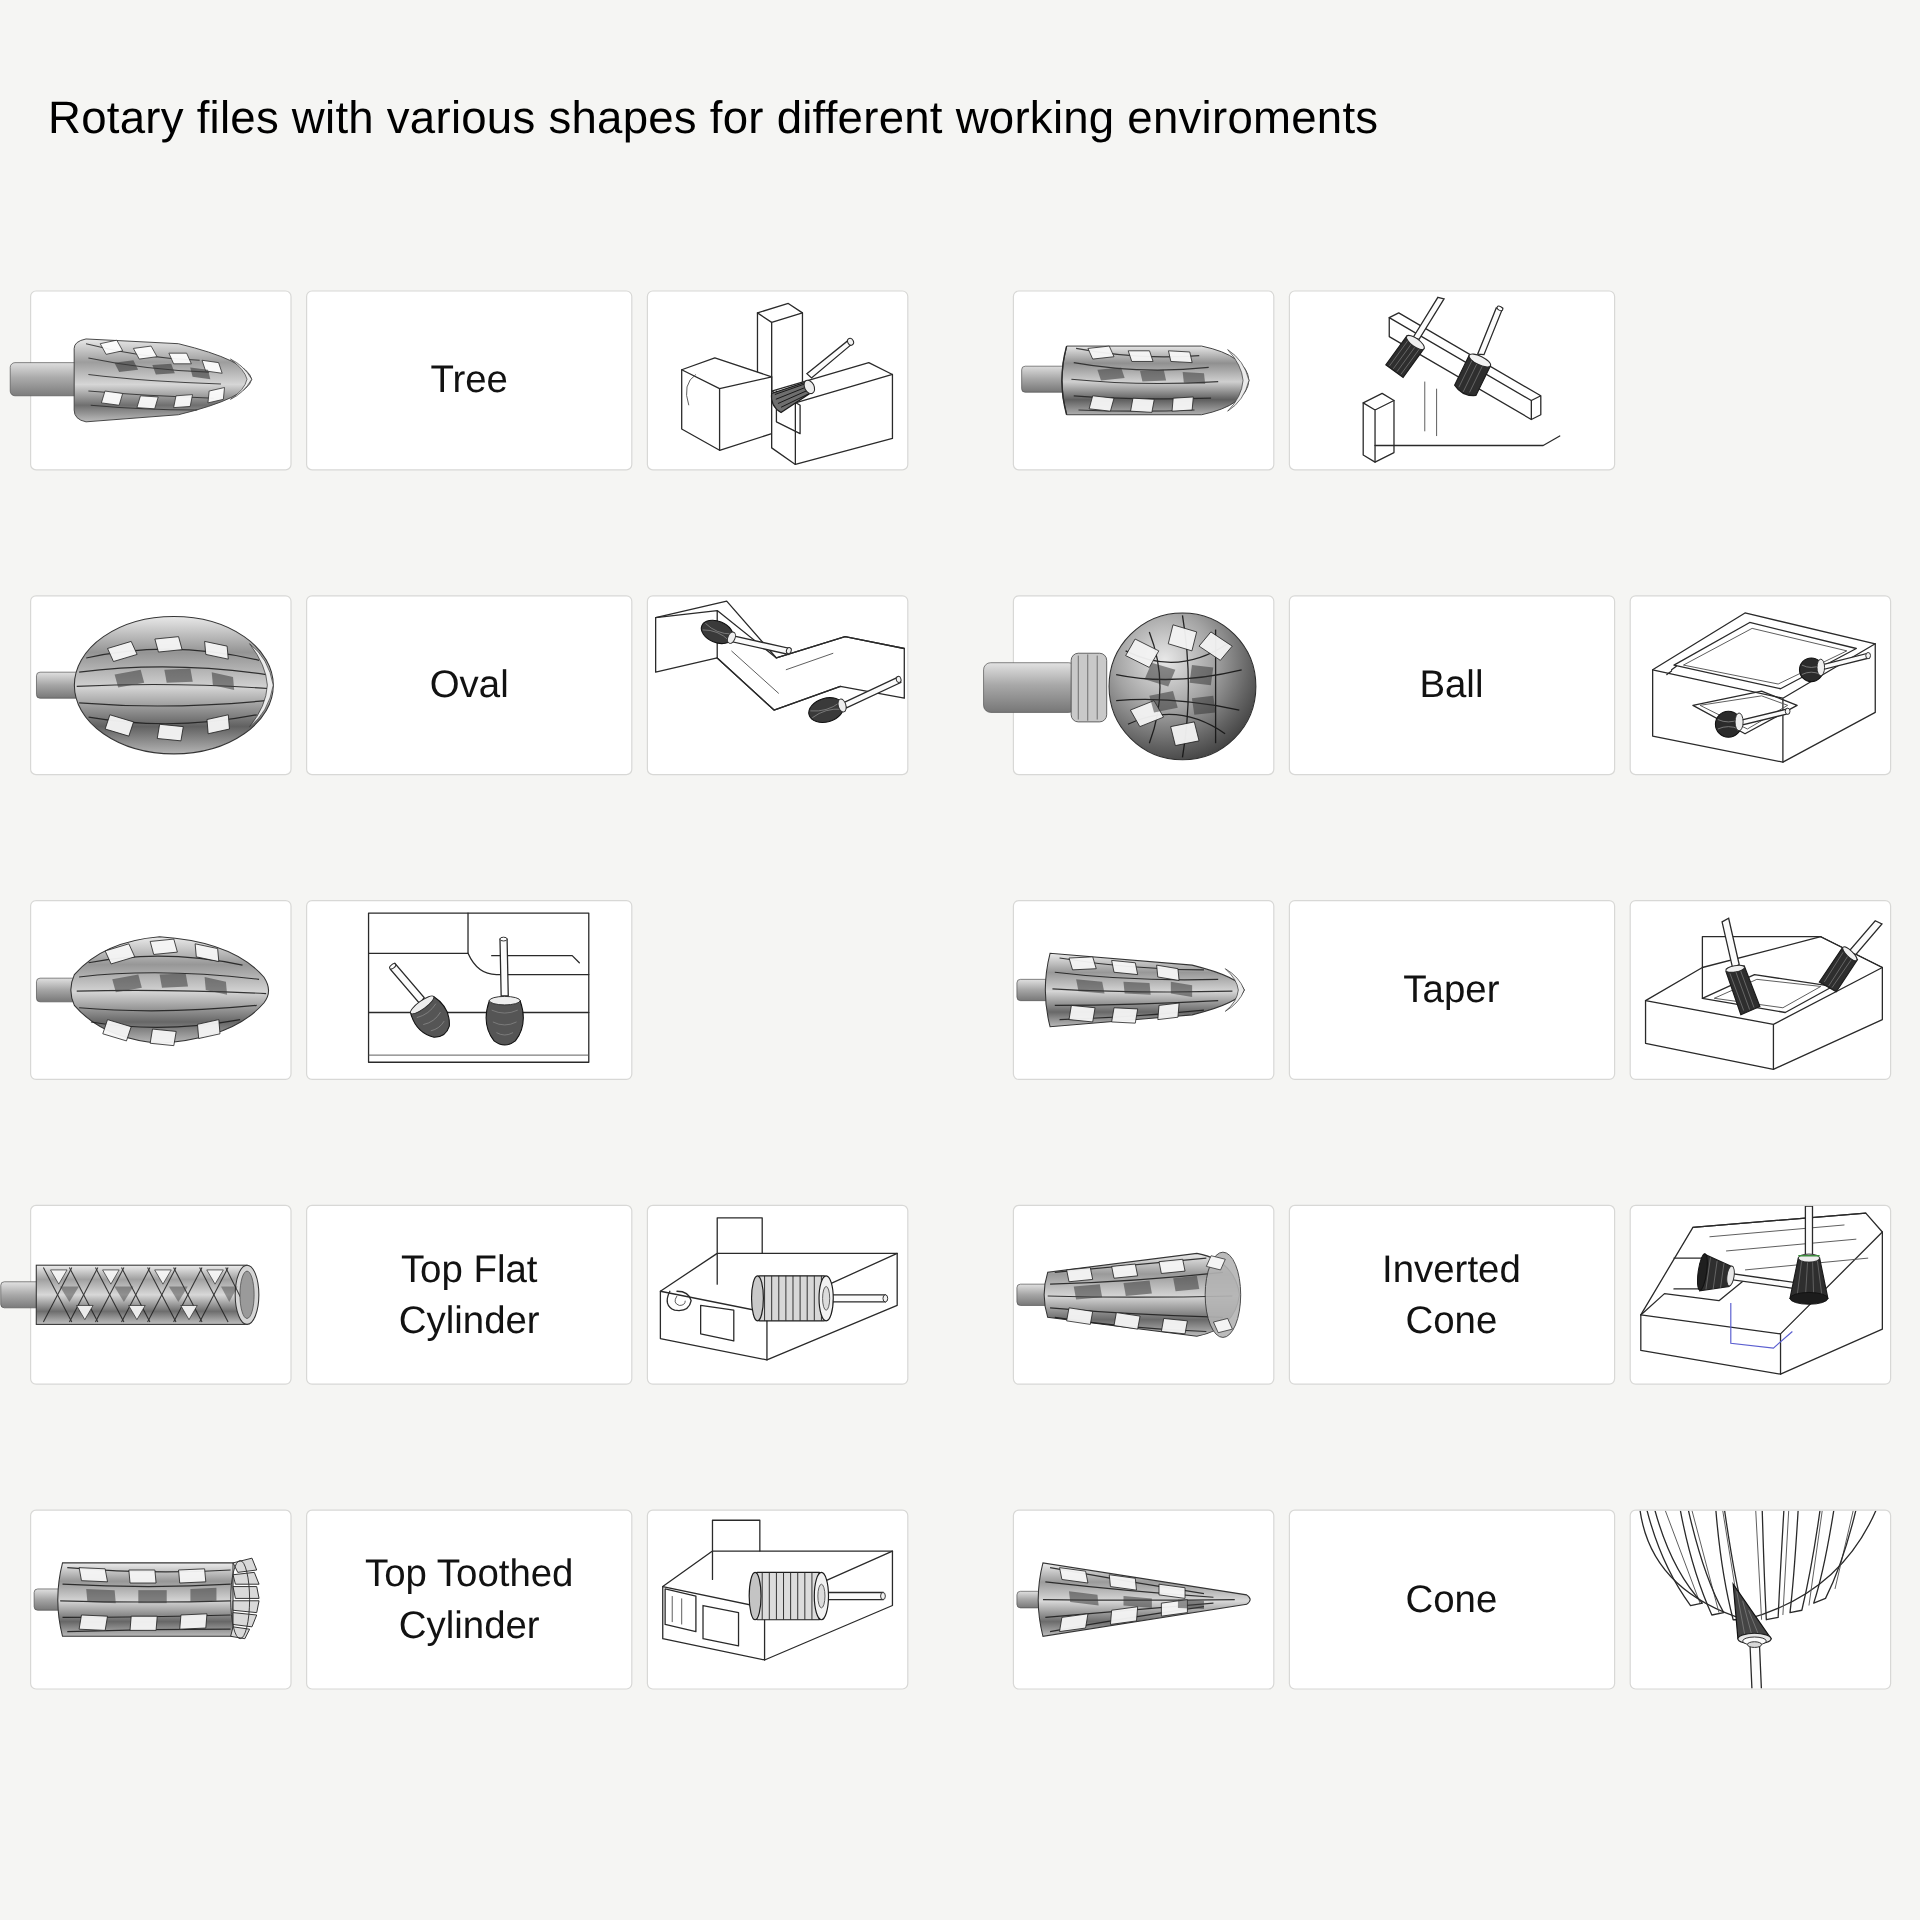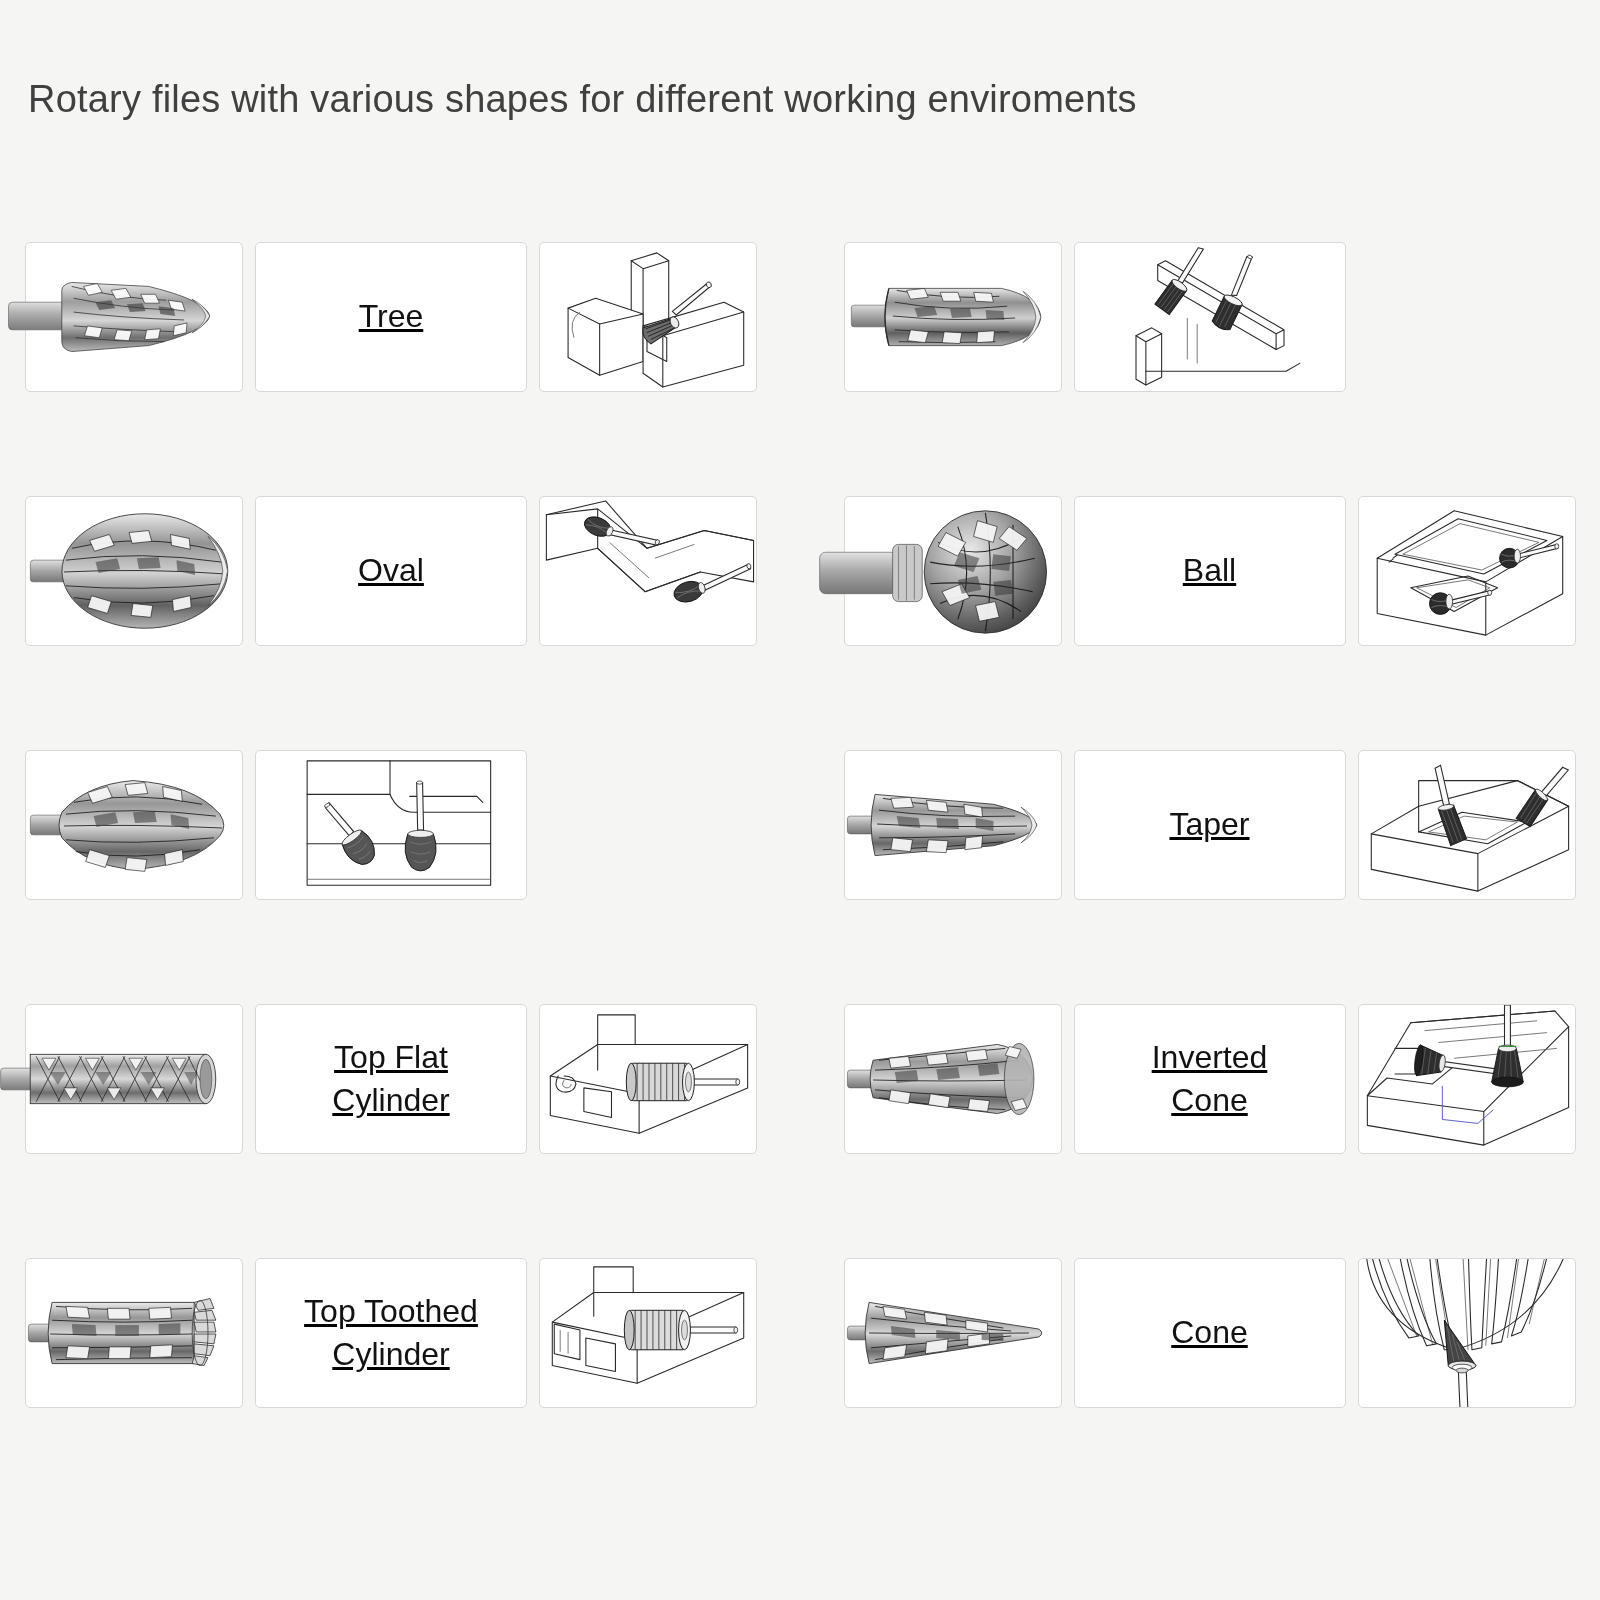--- a/index.html
+++ b/index.html
@@ -6,38 +6,37 @@
   body{
     width:1600px;height:1600px;
     background:#f5f5f3;
     font-family:"Liberation Sans","DejaVu Sans",sans-serif;
     overflow:hidden;
   }
   #page{position:relative;width:1600px;height:1600px;}
 
   .title{
     position:absolute;
-    left:28px;top:78px;
+    left:40px;top:78px;
     font-size:38px;
     font-weight:400;
-    color:#404040;
+    color:#000000;
     letter-spacing:0.2px;
     white-space:nowrap;
     text-align:right;
   }
 
   .grid{
     position:absolute;
     left:25px;top:242px;
     width:1553px;
     display:grid;
     grid-template-columns:1fr 1fr;
     column-gap:84px;
     row-gap:104px;
-    text-decoration:underline;
   }
   .row{
     display:grid;
     grid-template-columns:218px 272px 218px;
     column-gap:12px;
     height:150px;
   }
   .card{
     background:#ffffff;
     border:1px solid #d8d8d6;

